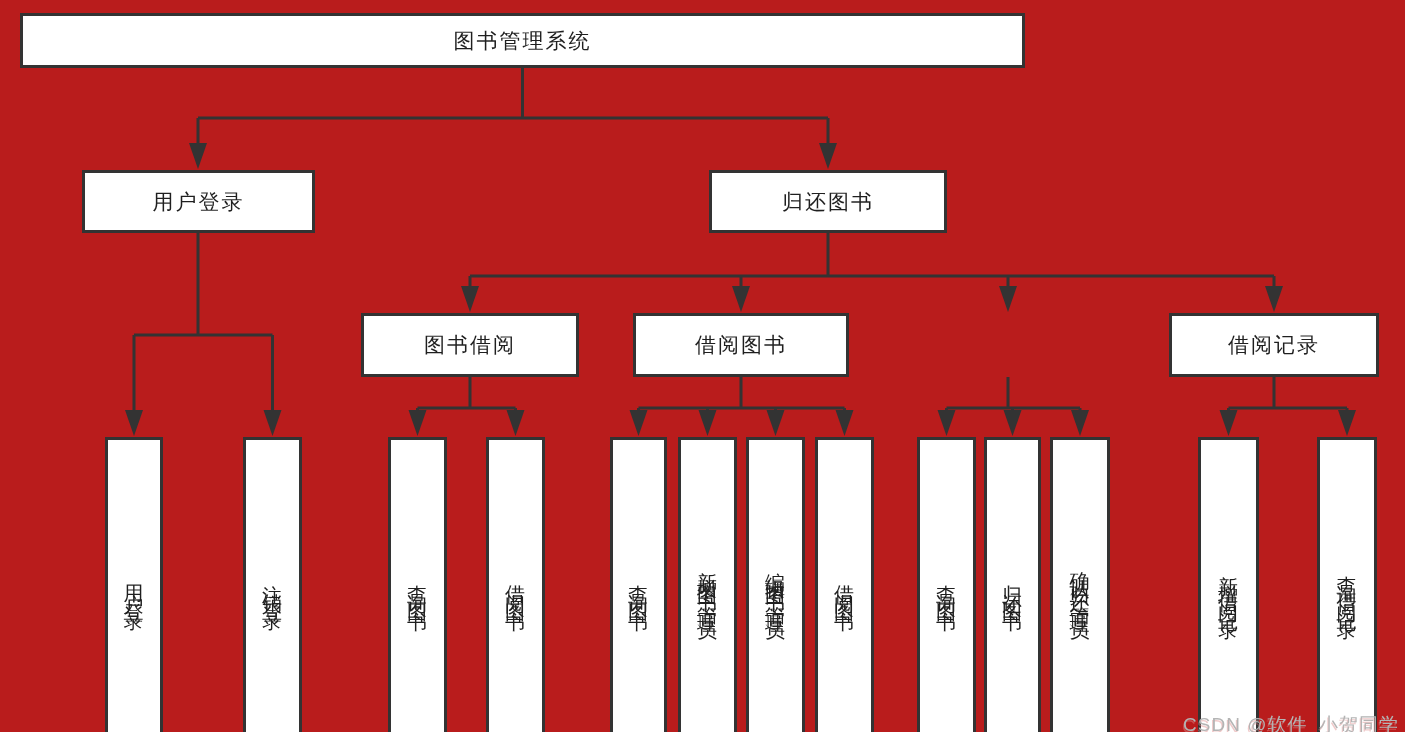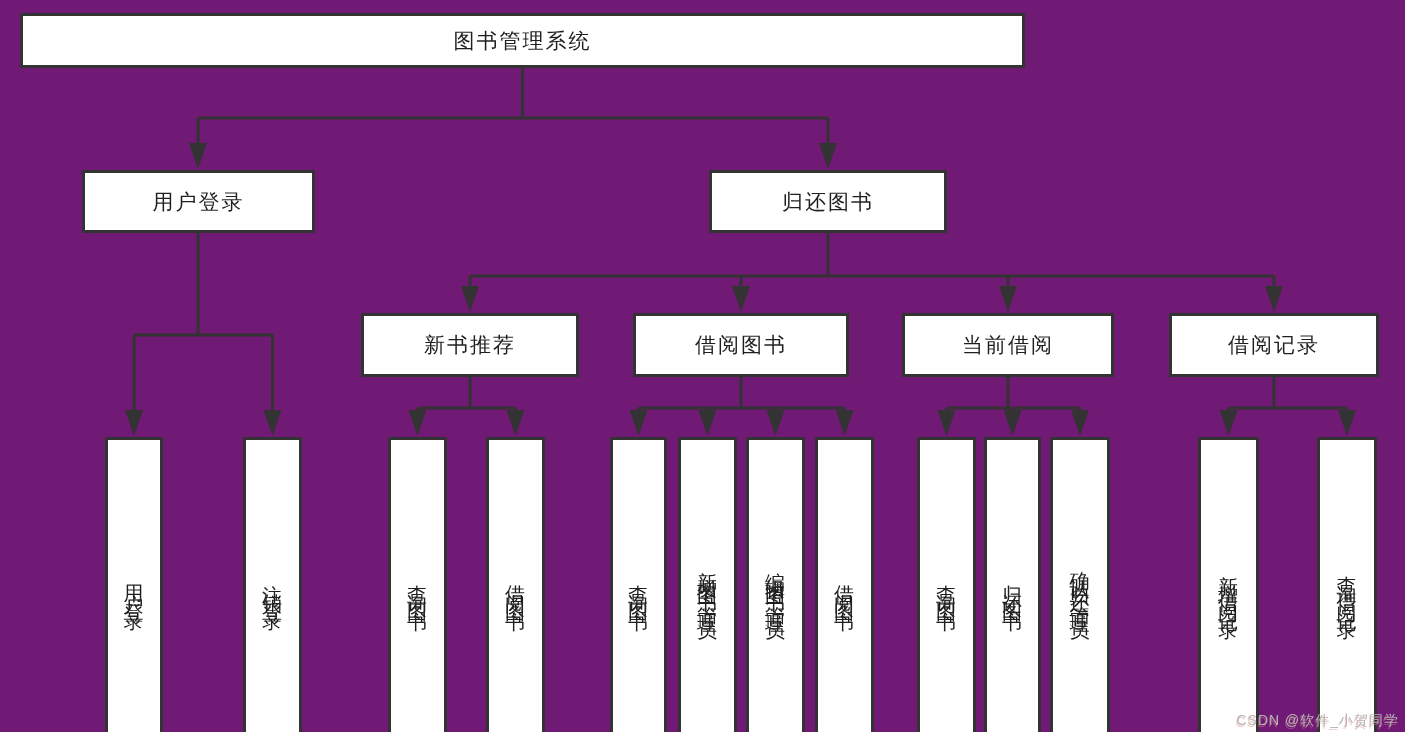--- a/index.html
+++ b/index.html
@@ -5,21 +5,21 @@
   html, body {
     margin: 0;
     padding: 0;
     background: #ffffff;
     font-family: "Liberation Sans", sans-serif;
   }
   #stage {
     position: relative;
     width: 1405px;
     height: 732px;
-    background: #701a75;
+    background: #b91c1c;
     overflow: hidden;
   }
   #wires {
     position: absolute;
     left: 0;
     top: 0;
     width: 1405px;
     height: 747px;
   }
   .box {
@@ -45,21 +45,21 @@
     letter-spacing: 9px;
     color: #1f1f1f;
   }
   .vlbl.tight {
     letter-spacing: 7px;
   }
   #watermark {
     position: absolute;
     right: 6px;
     top: 712px;
-    font-size: 14px;
+    font-size: 19px;
     letter-spacing: 1px;
     color: #b4b4b4;
     text-shadow: -1px 2px 0 rgba(222, 137, 137, 0.45);
     white-space: nowrap;
     z-index: 5;
     text-align: right;
   }
 </style>
 </head>
 <body>
@@ -114,27 +114,24 @@
   </div>
 
   <div class="box" style="left:82px; top:170px; width:233px; height:63px">
     <span class="hlbl">用户登录</span>
   </div>
   <div class="box" style="left:709px; top:170px; width:238px; height:63px">
     <span class="hlbl">归还图书</span>
   </div>
 
   <div class="box" style="left:361px; top:313px; width:218px; height:64px">
-    <span class="hlbl">新书推荐</span>
+    <span class="hlbl">图书借阅</span>
   </div>
   <div class="box" style="left:633px; top:313px; width:216px; height:64px">
     <span class="hlbl">借阅图书</span>
-  </div>
-  <div class="box" style="left:902px; top:313px; width:212px; height:64px">
-    <span class="hlbl">当前借阅</span>
   </div>
   <div class="box" style="left:1169px; top:313px; width:210px; height:64px">
     <span class="hlbl">借阅记录</span>
   </div>
 
   <div class="box" style="left:105px; top:437px; width:58px; height:300px">
     <span class="vlbl">用户登录</span>
   </div>
   <div class="box" style="left:243px; top:437px; width:59px; height:300px">
     <span class="vlbl">注销登录</span>

